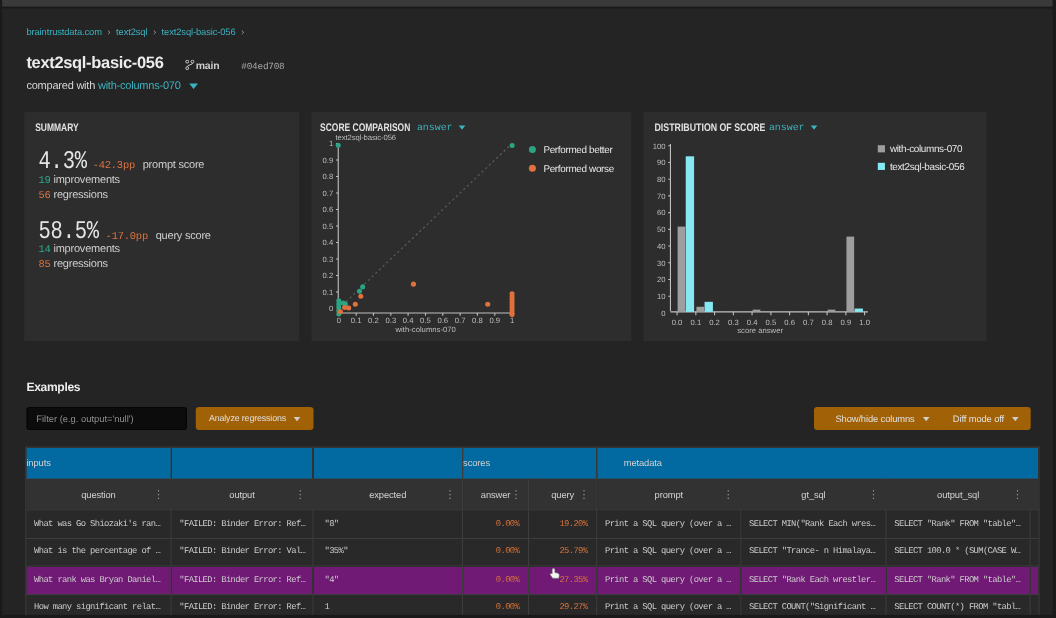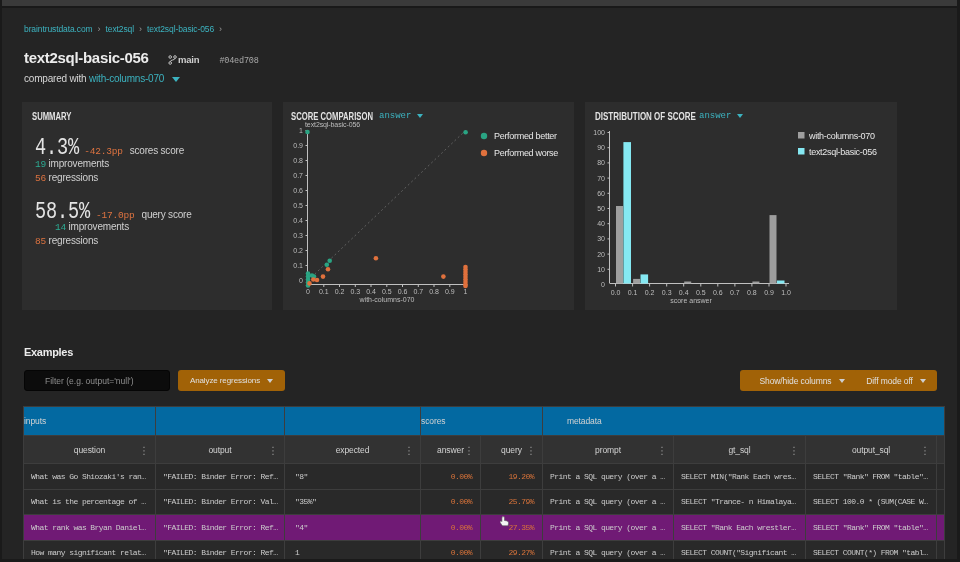--- a/index.html
+++ b/index.html
@@ -28,21 +28,21 @@
   .pdrop .caret { margin-left:6px; }
 
   
   .sline { position:absolute; left:13px; white-space:nowrap; font-size:10px; letter-spacing:-0.2px; color:#d0d0d0; }
   .bignum { font-family:"Liberation Mono", monospace; font-size:20px; color:#e4e4e4; display:inline-block; transform:scale(0.93,1.16); transform-origin:0 77%; }
   .pp { font-family:"Liberation Mono", monospace; font-size:9.5px; color:#dd7340; margin:0 7px 0 2px; }
   .imp { color:#2cab93; font-family:"Liberation Mono", monospace; font-size:9.5px; }
   .reg { color:#dd7340; font-family:"Liberation Mono", monospace; font-size:9.5px; }
 
   .examples { position:absolute; left:24px; top:346px; font-size:11px; font-weight:bold; letter-spacing:-0.3px; color:#ececec; }
-  .filter { position:absolute; left:24px; top:370px; width:146px; height:21px; background:#0c0c0c; border:1px solid #050505; border-radius:3px; color:#8f8f8f; font-size:8.5px; font-family:"Liberation Sans", sans-serif; padding-left:20px; }
+  .filter { position:absolute; left:24px; top:370px; width:146px; height:21px; background:#0c0c0c; border:1px solid #050505; border-radius:3px; color:#8f8f8f; font-size:8.5px; font-family:"Liberation Sans", sans-serif; padding-left:8px; }
   .filter::placeholder { color:#8f8f8f; }
   .btn { position:absolute; height:21px; background:#a16207; border:none; border-radius:3px; color:#e0e0e0; font-size:8px; letter-spacing:-0.1px; font-family:"Liberation Sans", sans-serif; }
   .btn2 { font-size:8.5px; }
   .bcaret { display:inline-block; width:0; height:0; border-left:3.5px solid transparent; border-right:3.5px solid transparent; border-top:4px solid #cfcfcf; vertical-align:middle; margin-left:7px; }
 
   
   table.grid { position:absolute; left:23px; top:406px; border-collapse:collapse; table-layout:fixed; }
   table.grid td { border:1px solid #3d3d3d; overflow:hidden; white-space:nowrap; }
   tr.ghead td { height:29px; background:#0369a1; color:#d2d2d2; font-size:8.5px; letter-spacing:-0.1px; text-align:left; }
   tr.chead td { height:28px; background:#323232; color:#d2d2d2; font-size:8.5px; letter-spacing:-0.1px; position:relative; text-align:center; }
@@ -60,25 +60,25 @@
   <div class="branch"><svg width="9" height="10" viewBox="0 0 9 10" style="vertical-align:-1.5px;margin-right:1px">
       <circle cx="2.2" cy="2" r="1.3" fill="none" stroke="#cfcfcf" stroke-width="0.9"></circle>
       <circle cx="7" cy="2" r="1.3" fill="none" stroke="#cfcfcf" stroke-width="0.9"></circle>
       <circle cx="2.2" cy="8" r="1.3" fill="none" stroke="#cfcfcf" stroke-width="0.9"></circle>
       <path d="M7 3.3 C7 5.5 2.2 4.5 2.2 6.7" fill="none" stroke="#cfcfcf" stroke-width="0.9"></path>
     </svg><b>main</b><span class="hash">#04ed708</span></div>
   <div class="compared">compared with <span class="teal">with-columns-070</span><span class="caret" style="border-left-width:4.5px;border-right-width:4.5px;border-top-width:5.5px;margin-left:8px;"></span></div>
 
   <div class="panel p1">
     <div class="ptitle"><span class="tsc" style="transform:scaleX(0.77)">SUMMARY</span></div>
-    <div class="sline" style="top:35px;"><span class="bignum">4.3%</span><span class="pp">-42.3pp</span><span>scores score</span></div>
+    <div class="sline" style="top:35px;"><span class="bignum">4.3%</span><span class="pp">-42.3pp</span><span>prompt score</span></div>
     <div class="sline" style="top:55.5px;"><span class="imp">19</span> improvements</div>
     <div class="sline" style="top:69.5px;"><span class="reg">56</span> regressions</div>
     <div class="sline" style="top:98.5px;text-align:center;"><span class="bignum">58.5%</span><span class="pp">-17.0pp</span><span>query score</span></div>
-    <div class="sline" style="top:119px;margin-left:20px;"><span class="imp">14</span> improvements</div>
+    <div class="sline" style="top:119px;"><span class="imp">14</span> improvements</div>
     <div class="sline" style="top:132.5px;"><span class="reg">85</span> regressions</div>
   </div>
 
   <div class="panel p2">
     <div class="ptitle" style="left:8px;"><span class="tsc" style="transform:scaleX(0.77)">SCORE COMPARISON</span></div>
     <div class="pdrop" style="left:96px;">answer<span class="caret"></span></div>
     <svg width="291" height="208" style="position:absolute;left:0;top:0;">
       <line x1="24.5" y1="28" x2="24.5" y2="182" stroke="#c0c0c0" stroke-width="1"></line>
       <line x1="24.5" y1="182.5" x2="183" y2="182.5" stroke="#c0c0c0" stroke-width="1"></line>
       <g stroke="#c0c0c0" stroke-width="1">

